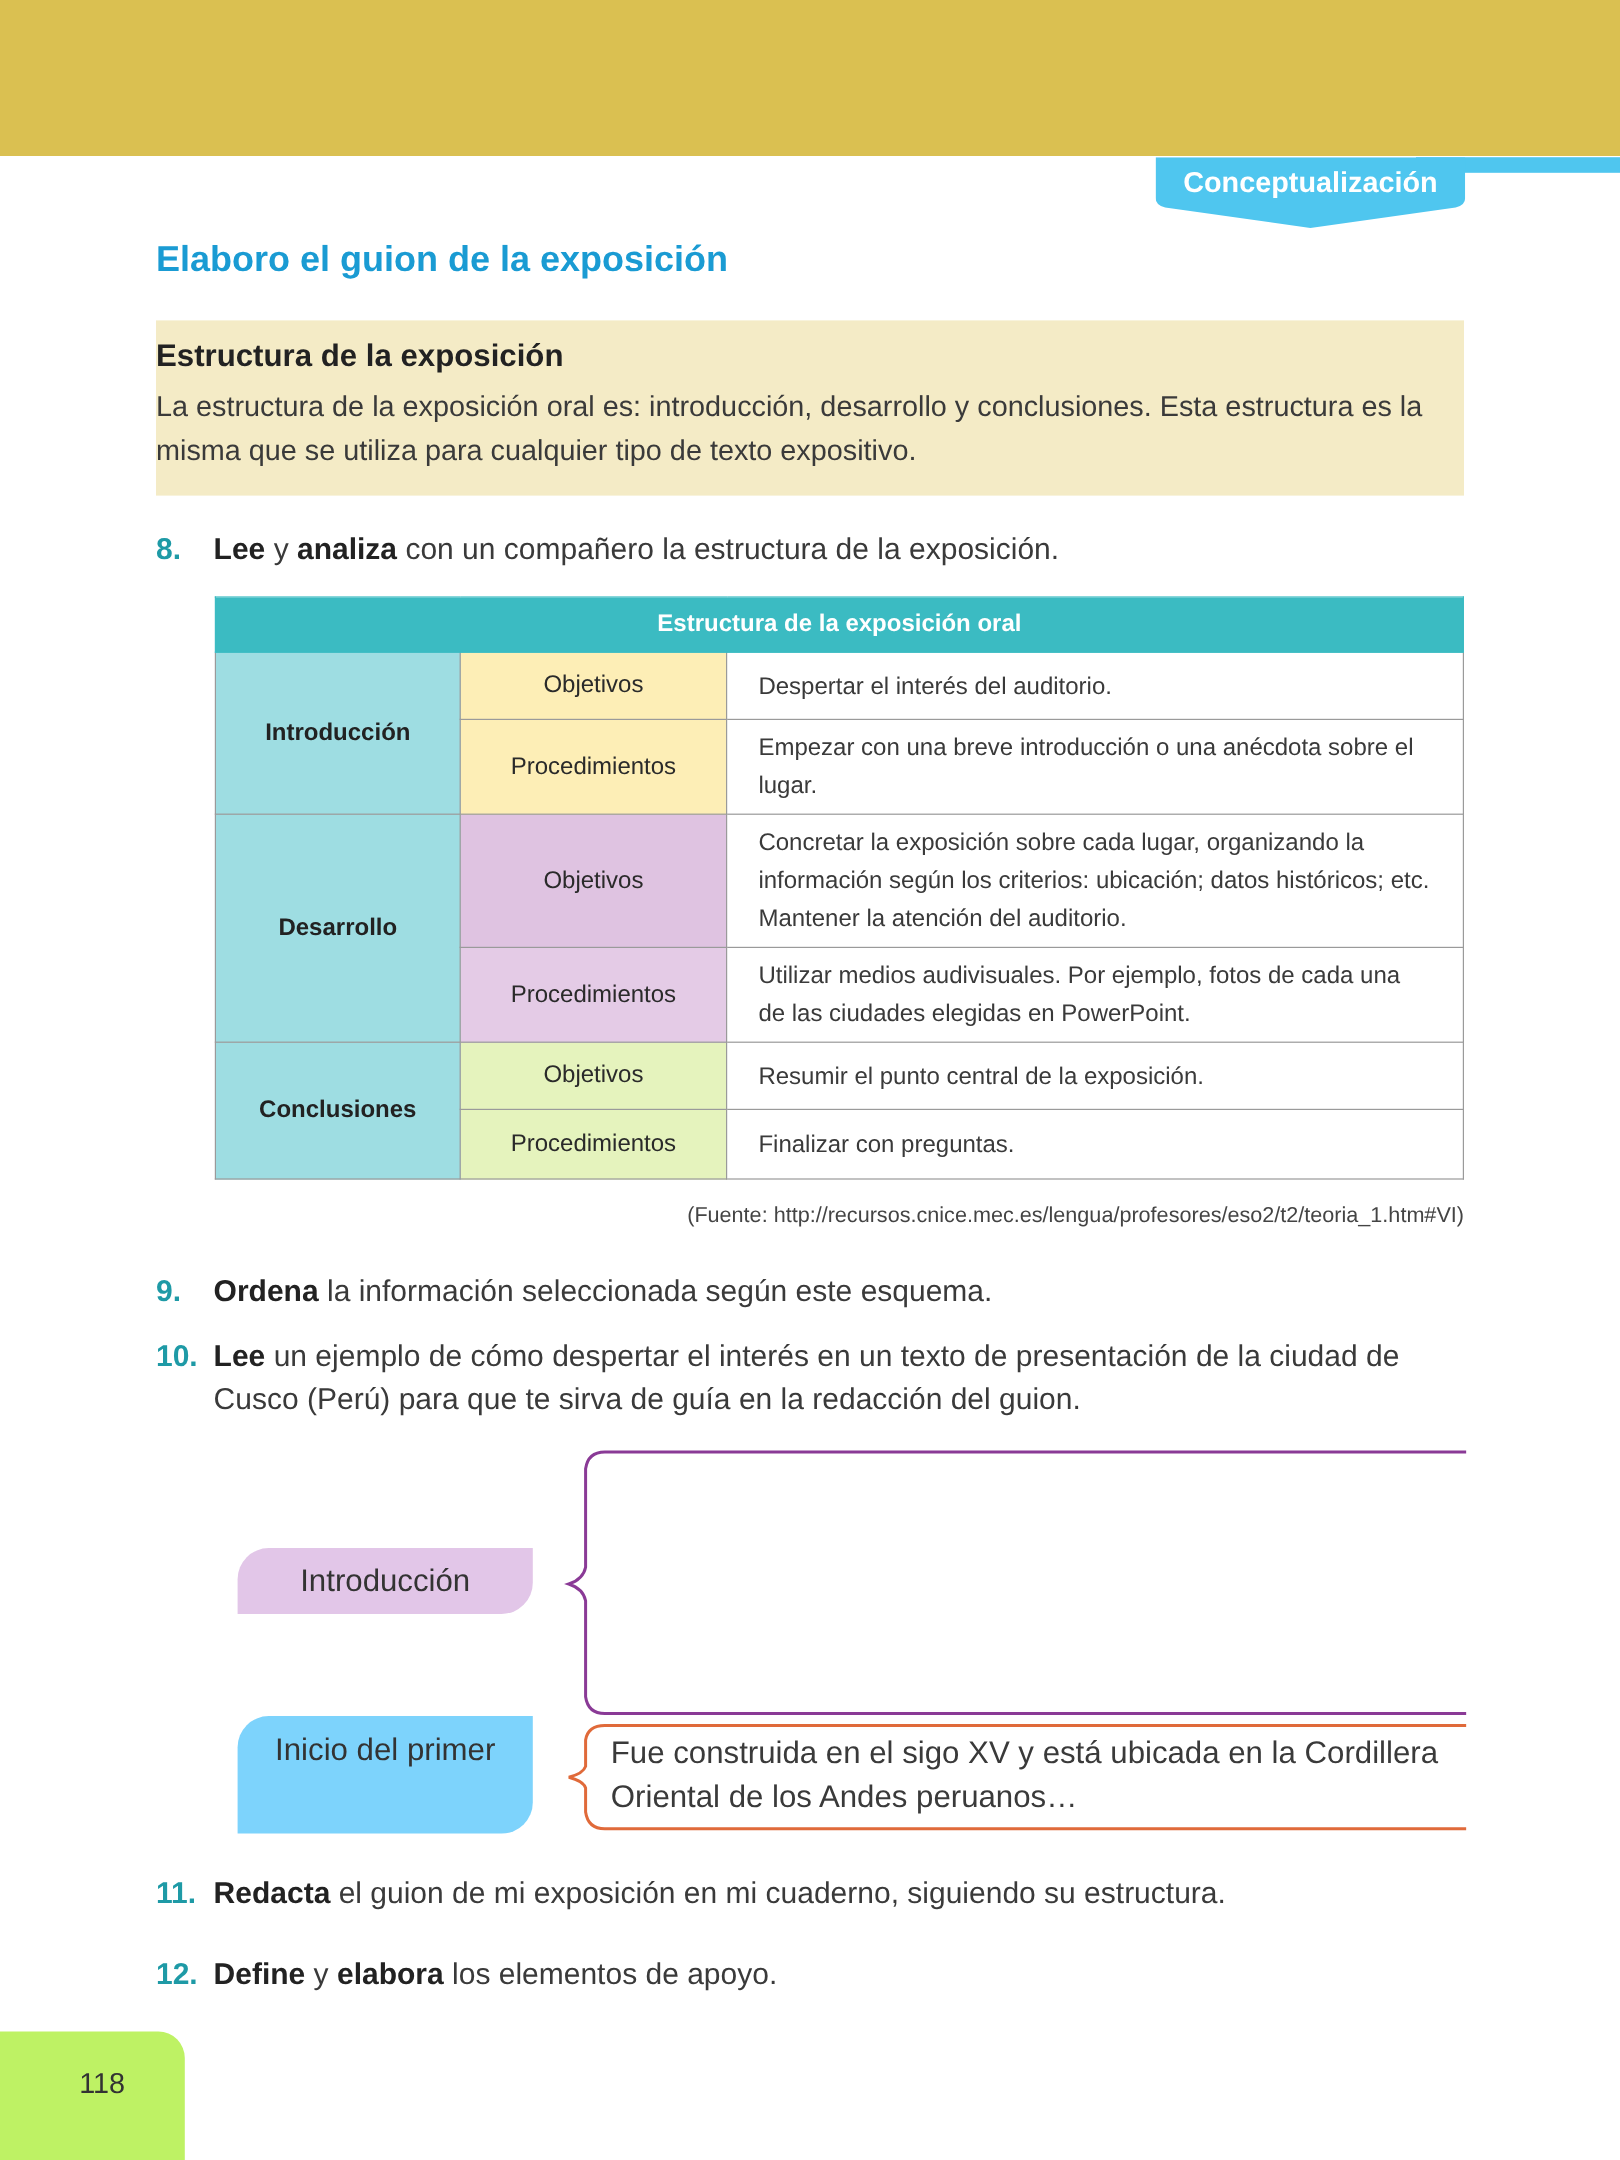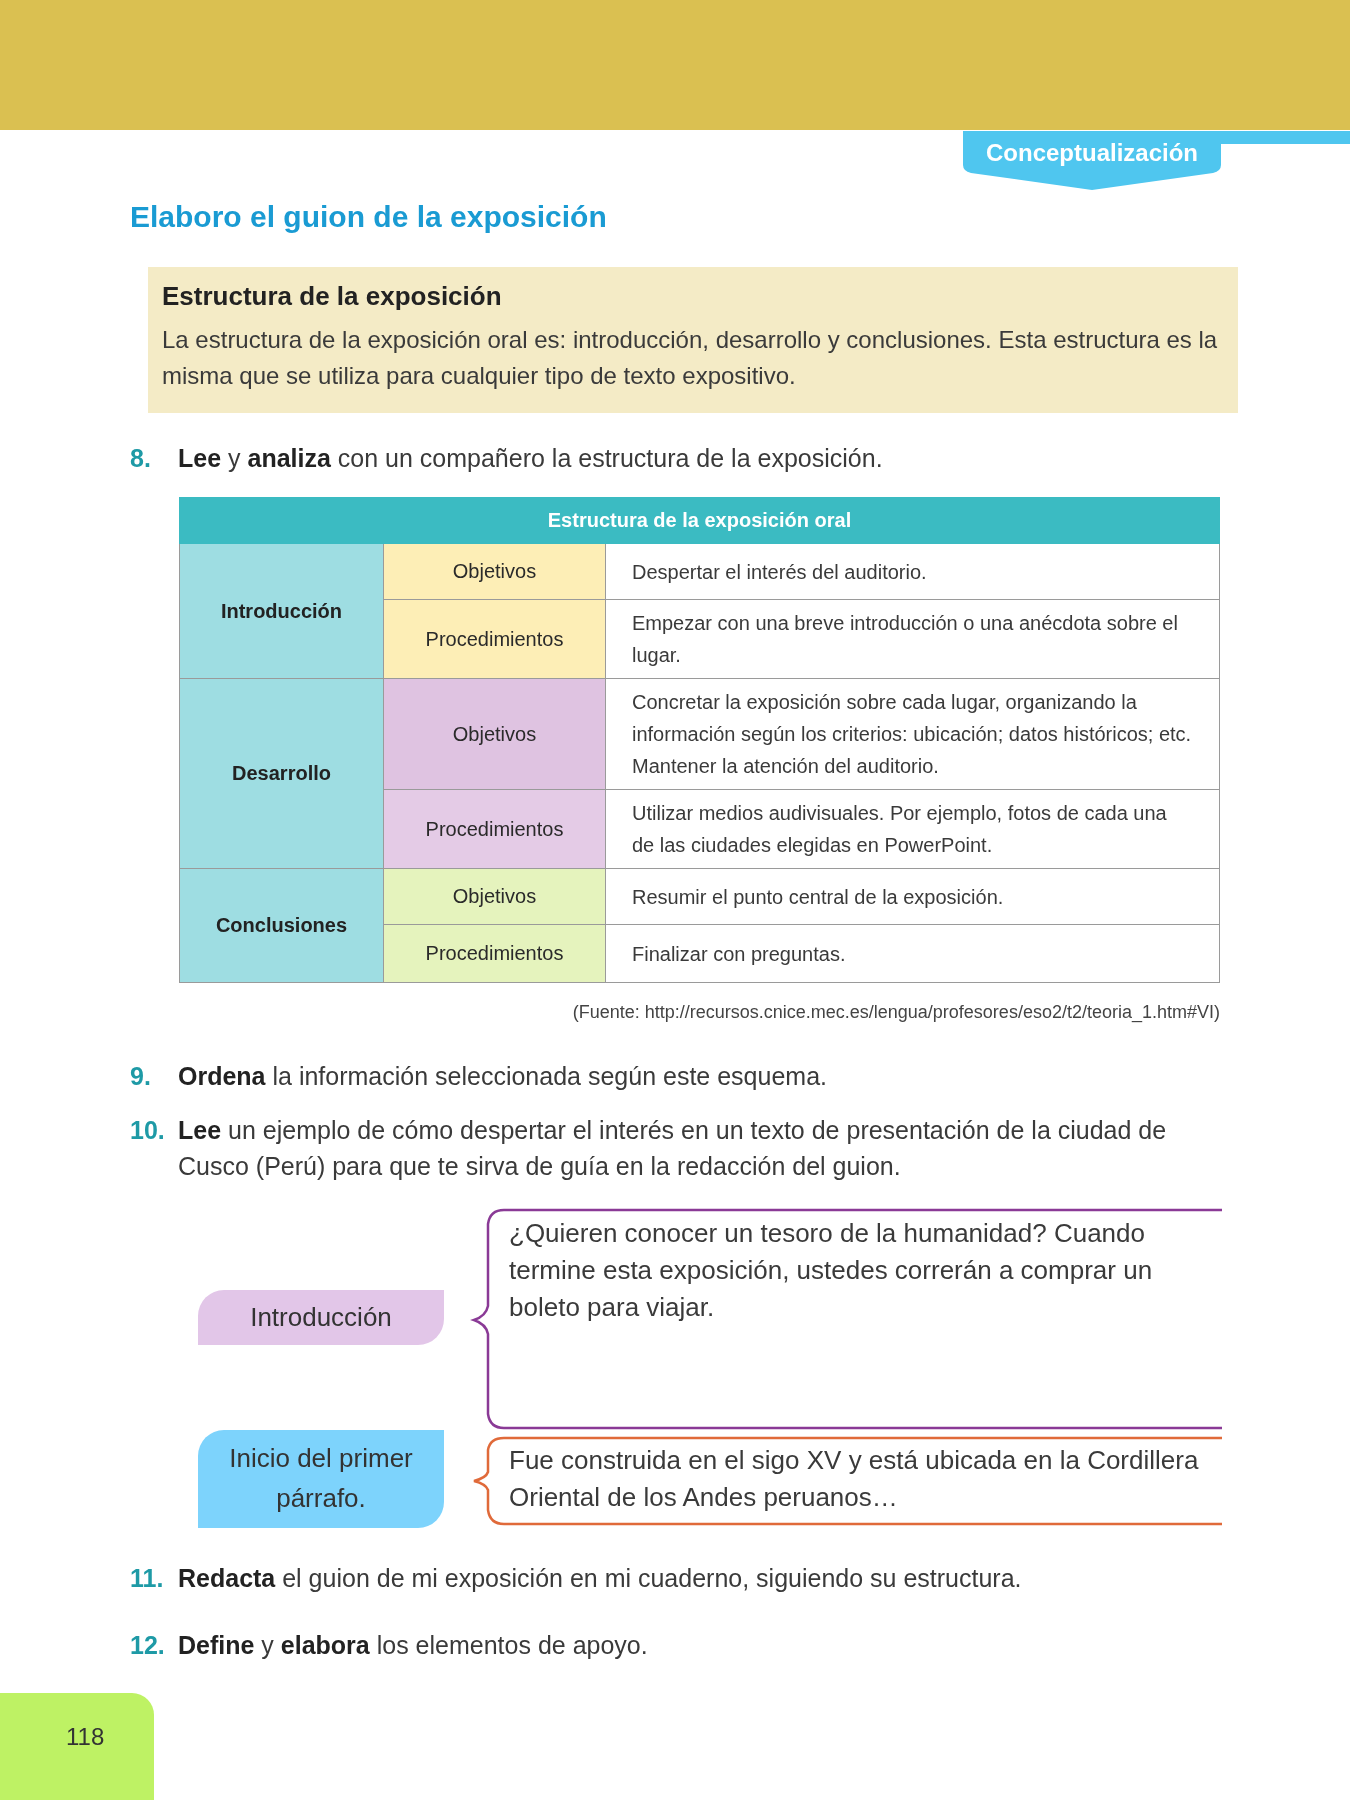--- a/index.html
+++ b/index.html
@@ -7,21 +7,21 @@
   body { position: relative; font-family: "Liberation Sans", sans-serif; color: #2a2a2a; }
 
   .top-band { position: absolute; left: 0; top: 0; width: 1350px; height: 130px; background: #dac051; }
   .blue-strip { position: absolute; left: 1180px; top: 131px; width: 170px; height: 13px; background: #4fc6ef; }
   .section-tab { position: absolute; left: 963px; top: 131px; width: 258px; height: 59px; }
   .section-tab svg { position: absolute; left: 0; top: 0; }
   .section-tab-label { position: absolute; left: 0; top: 8px; width: 258px; text-align: center; color: #ffffff; font-weight: bold; font-size: 24px; }
 
   .page-title { position: absolute; left: 130px; top: 200px; font-size: 30px; font-weight: bold; color: #1a9bd3; }
 
-  .info-box { position: absolute; left: 130px; top: 267px; width: 1090px; height: 146px; background: #f4ebc6; padding: 14px 14px; margin-left: 18px; }
+  .info-box { position: absolute; left: 130px; top: 267px; width: 1090px; height: 146px; background: #f4ebc6; padding: 14px 0; }
   .info-title { font-size: 26px; font-weight: bold; color: #222; margin-bottom: 10px; }
   .info-text { font-size: 24px; line-height: 36px; color: #3a3a3a; }
 
   .item { position: absolute; left: 130px; font-size: 25px; color: #3a3a3a; line-height: 36px; }
   .item .num { color: #1e9aa6; font-weight: bold; display: inline-block; }
   .item .indent { padding-left: 48px; }
 
   .table { position: absolute; left: 179px; top: 497px; width: 1041px; border-collapse: collapse; }
   .table td, .table th { border: 1.5px solid #9a9a9a; font-size: 20px; }
   .table th { background: #3bbbc2; color: #ffffff; font-weight: bold; height: 46px; text-align: center; border-color: #3bbbc2; }
@@ -112,26 +112,24 @@
 <div class="item" style="top:1112px;">
   <span class="num" style="width:48px;">10.</span><span><span style="color: rgb(34, 34, 34); font-weight: 600;">Lee</span><span> un ejemplo de cómo despertar el interés en un texto de presentación de la ciudad de</span></span>
   <div class="indent">Cusco (Perú) para que te sirva de guía en la redacción del guion.</div>
 </div>
 
 <div class="label-box label-intro">Introducción</div>
 <svg class="bracket" style="left:470px; top:1208px;" width="752" height="222" viewBox="0 0 752 222">
   <path d="M752 2 H34 Q20 2 18 16 V98 Q16 108 4 112 Q16 116 18 126 V206 Q20 220 34 220 H752" fill="none" stroke="#8a3a96" stroke-width="2.5"></path>
 </svg>
 <div class="bracket-text" style="top:1215px;">
-  <div>¿Quieren conocer un tesoro de la humanidad? Cuando termine esta exposición, ustedes correrán a comprar un boleto para viajar.</div>
 </div>
 
 <div class="label-box label-start">
   <div>Inicio del primer</div>
-  <div>párrafo.</div>
 </div>
 <svg class="bracket" style="left:470px; top:1436px;" width="752" height="90" viewBox="0 0 752 90">
   <path d="M752 2 H34 Q20 2 18 14 V36 Q16 42 4 45 Q16 48 18 54 V74 Q20 88 34 88 H752" fill="none" stroke="#e06a3a" stroke-width="2.5"></path>
 </svg>
 <div class="bracket-text" style="top:1442px;">Fue construida en el sigo XV y está ubicada en la Cordillera Oriental de los Andes peruanos…</div>
 
 <div class="item" style="top:1560px;">
   <span class="num" style="width:48px;">11.</span><span><span style="color: rgb(34, 34, 34); font-weight: 600;">Redacta</span><span> el guion de mi exposición en mi cuaderno, siguiendo su estructura.</span></span>
 </div>
 

